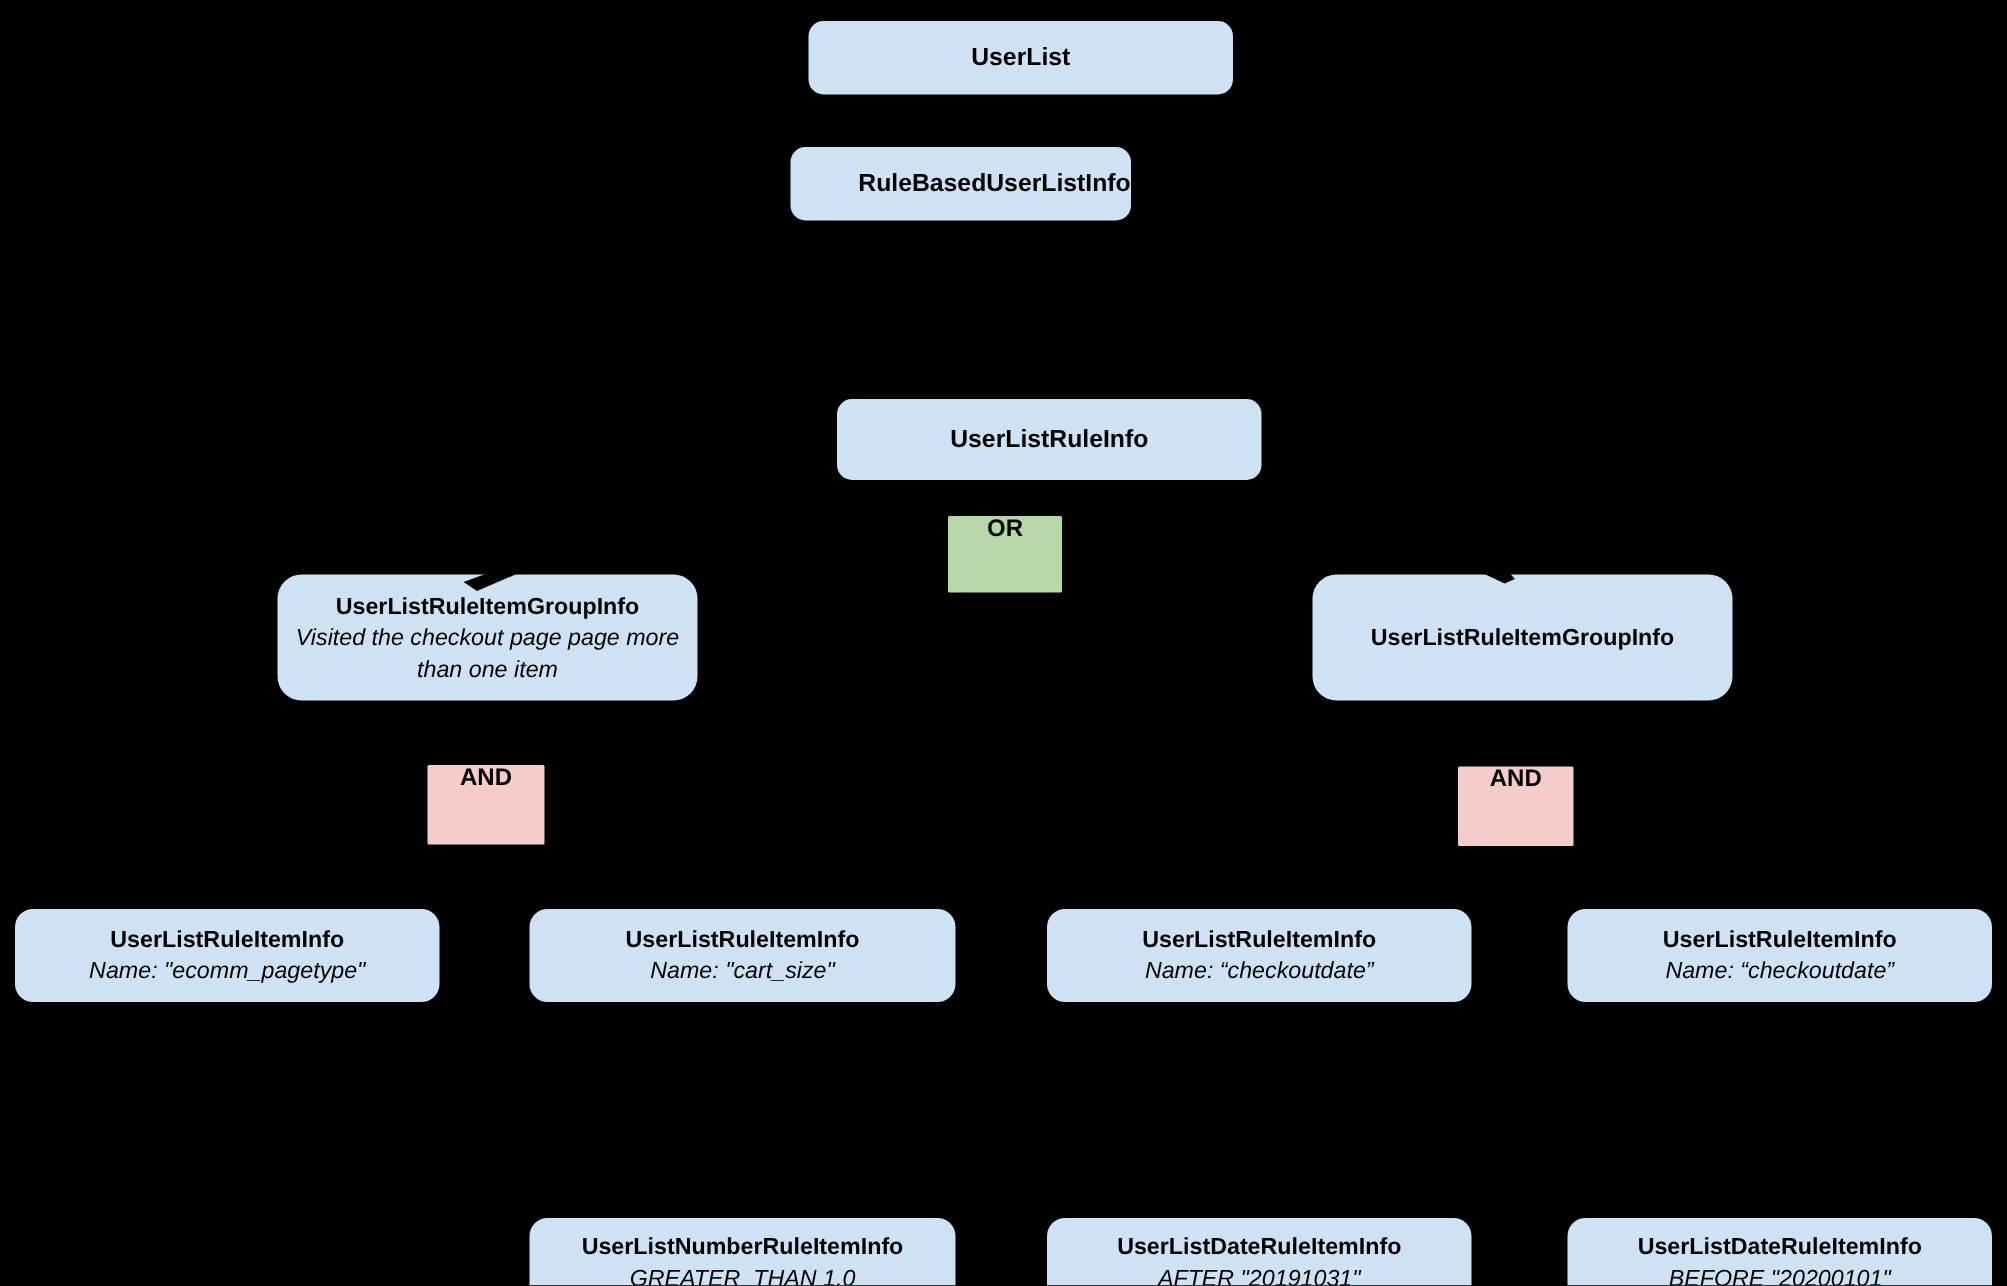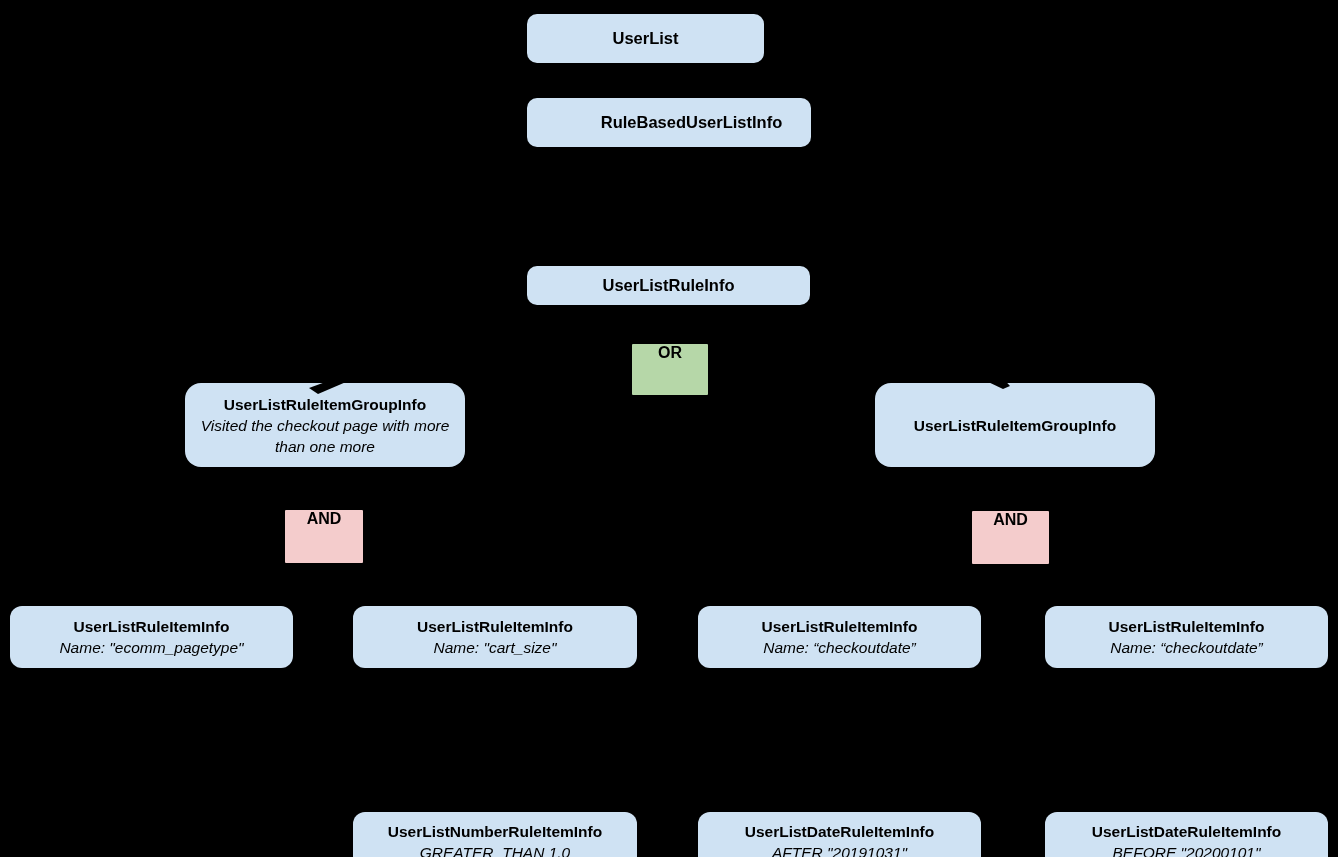--- a/index.html
+++ b/index.html
@@ -40,37 +40,37 @@
   }
   .op.or{background:var(--or-fill);}
   .op.and{background:var(--and-fill);}
   .arrowlayer{position:absolute;left:0;top:0;pointer-events:none;}
 </style>
 </head>
 <body>
 
 <div class="canvas">
 
-  <div class="node chain" style="left:527px;top:14px;width:237px;height:49px;">
+  <div class="node chain" style="left:539px;top:14px;width:283px;height:49px;">
     <span>UserList</span>
   </div>
-  <div class="node chain" style="left:527px;top:98px;width:284px;height:49px;padding-left:45px;">
+  <div class="node chain" style="left:527px;top:98px;width:227px;height:49px;padding-left:45px;">
     <span>RuleBasedUserListInfo</span>
   </div>
-  <div class="node chain" style="left:527px;top:266px;width:283px;height:39px;">
+  <div class="node chain" style="left:558px;top:266px;width:283px;height:54px;">
     <span>UserListRuleInfo</span>
   </div>
 
   <div class="op or" style="left:632px;top:344px;width:76px;height:51px;">
     <span>OR</span>
   </div>
 
   <div class="node group" style="left:185px;top:383px;width:280px;height:84px;">
     <span class="title">UserListRuleItemGroupInfo</span>
-    <span class="note">Visited the checkout page with more than one more</span>
+    <span class="note">Visited the checkout page page more than one item</span>
   </div>
 
   <div class="node group" style="left:875px;top:383px;width:280px;height:84px;">
     <span class="title">UserListRuleItemGroupInfo</span>
   </div>
 
   <div class="op and" style="left:285px;top:510px;width:78px;height:53px;">
     <span>AND</span>
   </div>
   <div class="op and" style="left:972px;top:511px;width:77px;height:53px;">

